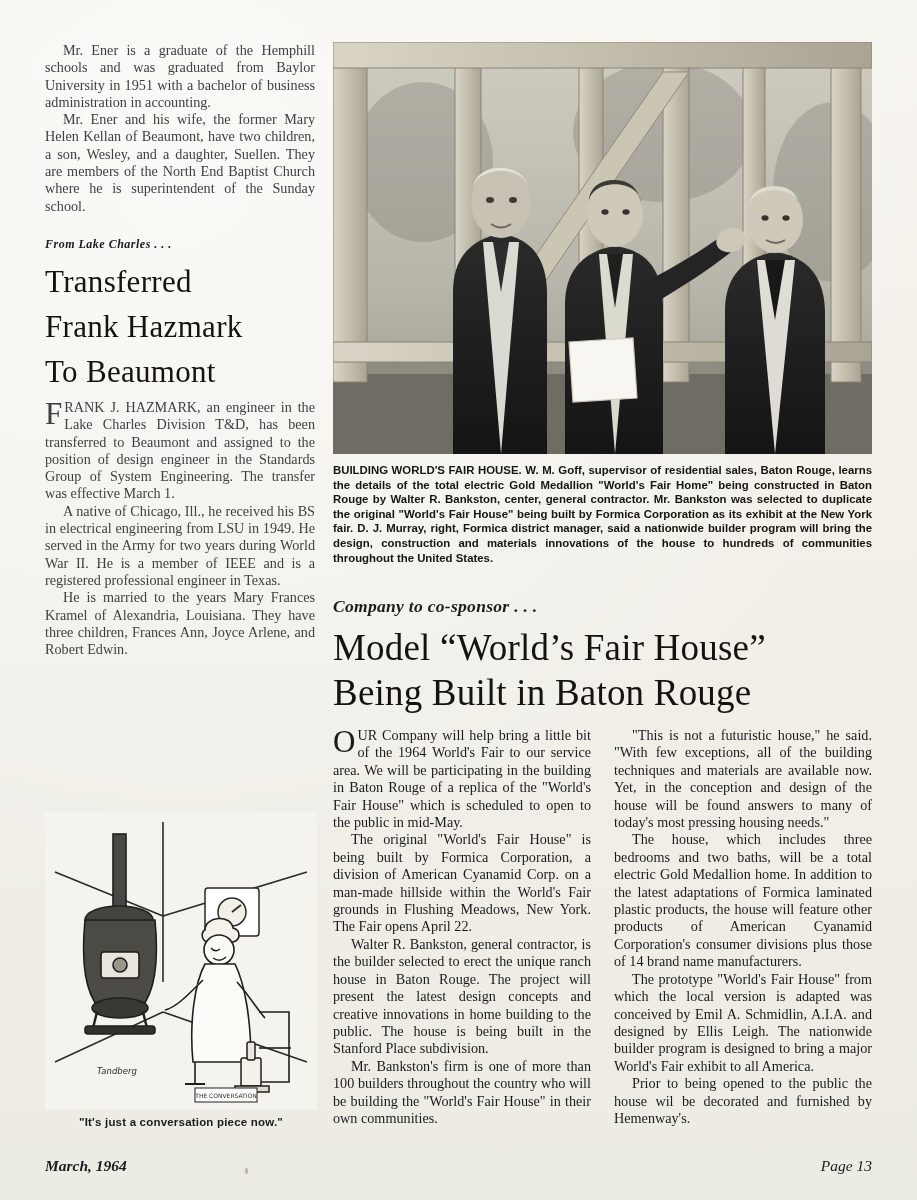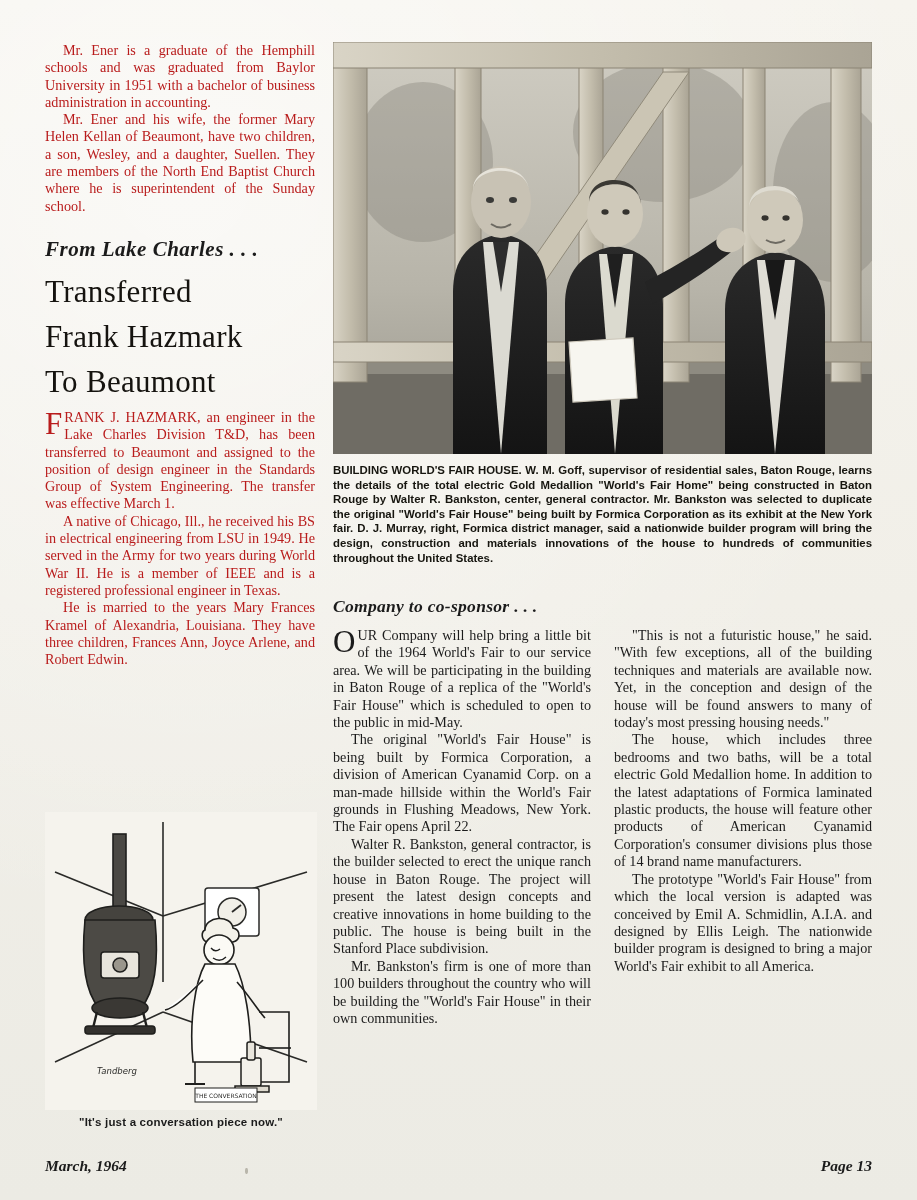--- a/index.html
+++ b/index.html
@@ -35,31 +35,31 @@
   .col-left {
     position: absolute;
     left: 45px;
     top: 42px;
     width: 270px;
   }
   .body-text {
     font-size: 14.2px;
     line-height: 17.3px;
     text-align: justify;
-    color: #b91c1c;
+    color: #404040;
   }
   .body-text p {
     margin: 0;
     text-indent: 18px;
   }
   .kicker {
     font-family: "Liberation Serif", serif;
     font-style: italic;
     font-weight: bold;
-    font-size: 21px;
+    font-size: 12px;
     letter-spacing: 0.5px;
     margin: 22px 0 12px 0;
     color: #1b1b1b;
   }
   .headline {
     font-family: "Liberation Serif", serif;
     font-size: 31px;
     line-height: 35px;
     letter-spacing: 0.3px;
     color: #15130f;
@@ -164,21 +164,21 @@
     top: 1157px;
     font-style: italic;
     font-weight: bold;
     font-size: 15.5px;
   }
   .footer-right {
     position: absolute;
     right: 45px;
     top: 1157px;
     font-style: italic;
-    font-weight: bold;
+    font-weight: normal;
     font-size: 15.5px;
   }
   .speck {
     position: absolute;
     width: 3px; height: 6px;
     background: #b9b6ab;
     left: 245px; top: 1168px;
     border-radius: 40%;
   }
 </style>
@@ -364,35 +364,38 @@
 
         <rect x="0" y="0" width="539" height="412" fill="none"></rect>
       </svg>
     </div>
     <div class="photo-caption">BUILDING WORLD'S FAIR HOUSE. W. M. Goff, supervisor of residential sales, Baton Rouge, learns the details of the total electric Gold Medallion "World's Fair Home" being constructed in Baton Rouge by Walter R. Bankston, center, general contractor. Mr. Bankston was selected to duplicate the original "World's Fair House" being built by Formica Corporation as its exhibit at the New York fair. D. J. Murray, right, Formica district manager, said a nationwide builder program will bring the design, construction and materials innovations of the house to hundreds of communities throughout the United States.</div>
   </div>
 
   <div class="right-col">
     <div class="kicker-2">Company to co-sponsor . . .</div>
     <div>
+      <div class="headline-2">Model  “World’s  Fair  House”</div>
+      <div class="headline-2" style="margin-top:-10px;">Being  Built  in  Baton  Rouge</div>
     </div>
 
     <div class="two-col">
       <div class="colbox">
         <p class="dropcap-para" style="text-indent:0;">
           <span class="dropcap">O</span><span>UR Company will help bring a little bit of the 1964 World's Fair to our service area. We will be participating in the building in Baton Rouge of a replica of the "World's Fair House" which is scheduled to open to the public in mid-May.</span>
         </p>
         <p>The original "World's Fair House" is being built by Formica Corporation, a division of American Cyanamid Corp. on a man-made hillside within the World's Fair grounds in Flushing Meadows, New York. The Fair opens April 22.</p>
         <p>Walter R. Bankston, general contractor, is the builder selected to erect the unique ranch house in Baton Rouge. The project will present the latest design concepts and creative innovations in home building to the public. The house is being built in the Stanford Place subdivision.</p>
         <p>Mr. Bankston's firm is one of more than 100 builders throughout the country who will be building the "World's Fair House" in their own communities.</p>
       </div>
       <div class="colbox">
         <p>"This is not a futuristic house," he said. "With few exceptions, all of the building techniques and materials are available now. Yet, in the conception and design of the house will be found answers to many of today's most pressing housing needs."</p>
         <p>The house, which includes three bedrooms and two baths, will be a total electric Gold Medallion home. In addition to the latest adaptations of Formica laminated plastic products, the house will feature other products of American Cyanamid Corporation's consumer divisions plus those of 14 brand name manufacturers.</p>
         <p>The prototype "World's Fair House" from which the local version is adapted was conceived by Emil A. Schmidlin, A.I.A. and designed by Ellis Leigh. The nationwide builder program is designed to bring a major World's Fair exhibit to all America.</p>
+        <p>Prior to being opened to the public the house wil be decorated and furnished by Hemenway's.</p>
       </div>
     </div>
   </div>
 
   <div class="footer-left">March, 1964</div>
   <div class="footer-right">Page 13</div>
   <div class="speck"></div>
 </div>
 
 </body></html>

